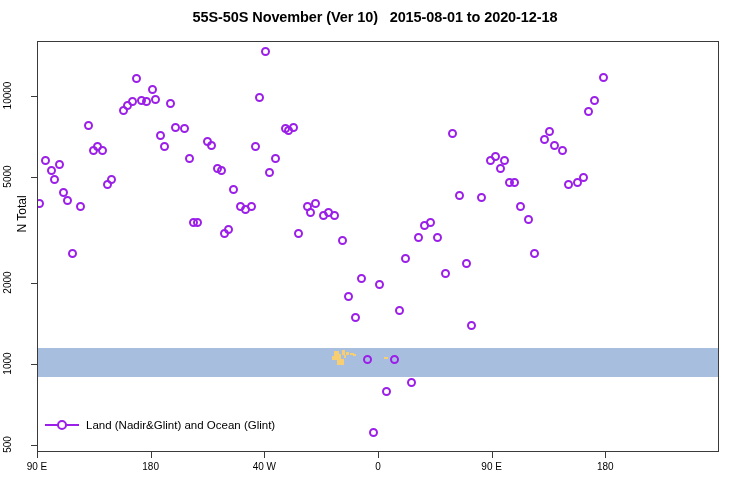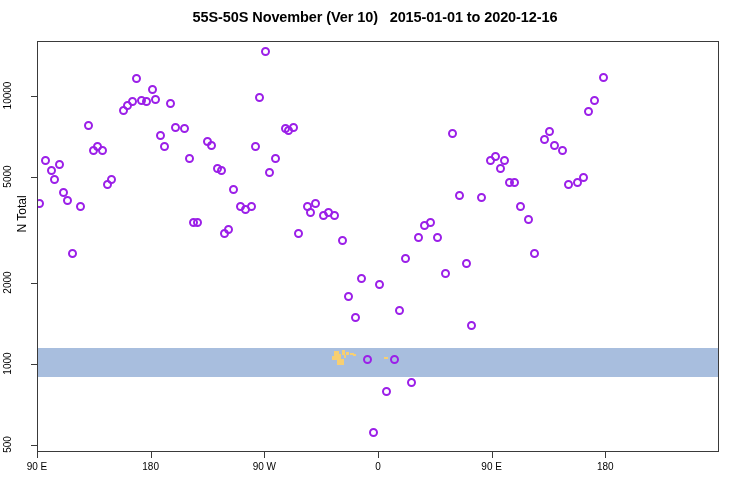--- a/index.html
+++ b/index.html
@@ -149,41 +149,41 @@
   #legend-label {
     font-size: 11.5px;
     white-space: nowrap;
   }
 </style>
 </head>
 <body>
 
 <div id="figure">
 
-  <div id="chart-title">55S-50S November (Ver 10)   2015-01-01 to 2020-12-16</div>
+  <div id="chart-title">55S-50S November (Ver 10)   2015-08-01 to 2020-12-18</div>
 
   <div id="y-axis-title">N Total</div>
 
   <div id="axis-ticks">
       <div class="tick-y" style="top: 444.791px;"></div>
       <div class="ytick-label" style="left: -13px; top: 438.791px;">500</div>
       <div class="tick-y" style="top: 364.033px;"></div>
       <div class="ytick-label" style="left: -13px; top: 358.033px;">1000</div>
       <div class="tick-y" style="top: 283.275px;"></div>
       <div class="ytick-label" style="left: -13px; top: 277.275px;">2000</div>
       <div class="tick-y" style="top: 176.518px;"></div>
       <div class="ytick-label" style="left: -13px; top: 170.518px;">5000</div>
       <div class="tick-y" style="top: 95.7599px;"></div>
       <div class="ytick-label" style="left: -13px; top: 89.7599px;">10000</div>
       <div class="tick-x" style="left: 37px;"></div>
       <div class="xtick-label" style="left: 37px;">90 E</div>
       <div class="tick-x" style="left: 150.667px;"></div>
       <div class="xtick-label" style="left: 150.667px;">180</div>
       <div class="tick-x" style="left: 264.333px;"></div>
-      <div class="xtick-label" style="left: 264.333px;">90 W</div>
+      <div class="xtick-label" style="left: 264.333px;">40 W</div>
       <div class="tick-x" style="left: 378px;"></div>
       <div class="xtick-label" style="left: 378px;">0</div>
       <div class="tick-x" style="left: 491.667px;"></div>
       <div class="xtick-label" style="left: 491.667px;">90 E</div>
       <div class="tick-x" style="left: 605.333px;"></div>
       <div class="xtick-label" style="left: 605.333px;">180</div>
     </div>
 
   <div id="plot-area">
     <div class="band" id="value-band" style="top: 305.74px; height: 29.5678px; background: rgb(168, 190, 222);"></div>
@@ -293,14 +293,21 @@
         <div class="marker" style="left: 524.13px; top: 108.591px; border-color: rgb(155, 31, 232);"></div>
         <div class="marker" style="left: 530.444px; top: 142.727px; border-color: rgb(155, 31, 232);"></div>
         <div class="marker" style="left: 539.285px; top: 140.274px; border-color: rgb(155, 31, 232);"></div>
         <div class="marker" style="left: 545.6px; top: 135.518px; border-color: rgb(155, 31, 232);"></div>
         <div class="marker" style="left: 550.652px; top: 69.6537px; border-color: rgb(155, 31, 232);"></div>
         <div class="marker" style="left: 556.967px; top: 58.3086px; border-color: rgb(155, 31, 232);"></div>
         <div class="marker" style="left: 565.807px; top: 35.4759px; border-color: rgb(155, 31, 232);"></div>
       </div>
   </div>
 
+  <div id="legend">
+    <div id="legend-swatch">
+      <div class="lline"></div>
+      <div class="lmark"></div>
+    </div>
+    <div id="legend-label">Land (Nadir&amp;Glint) and Ocean (Glint)</div>
+  </div>
 
 </div>
 
 </body></html>

